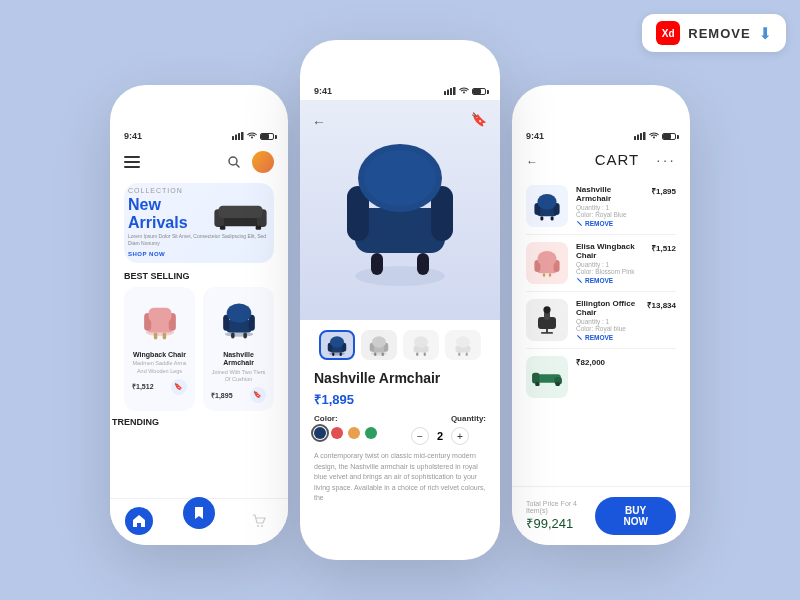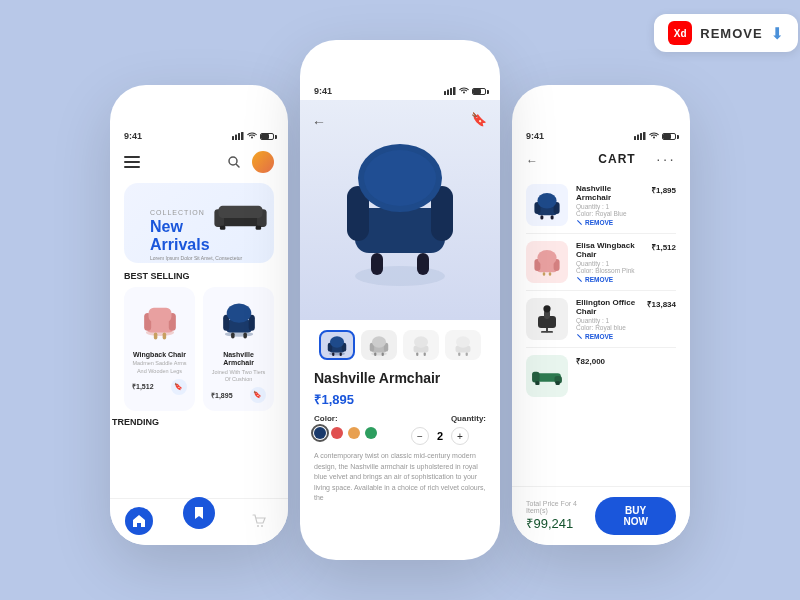--- a/index.html
+++ b/index.html
@@ -21,21 +21,21 @@
       align-items: center;
       justify-content: center;
       gap: 12px;
       padding: 30px 20px;
     }
 
     
     .freebie-badge {
       position: absolute;
       top: 14px;
-      right: 2px;
+      right: 14px;
       background: white;
       border-radius: 12px;
       padding: 7px 14px;
       display: flex;
       align-items: center;
       gap: 8px;
       box-shadow: 0 2px 10px rgba(0,0,0,0.1);
     }
     .xd-icon {
       width: 24px;
@@ -106,21 +106,21 @@
     .nav-bar { display: flex; justify-content: space-between; align-items: center; padding: 6px 14px; }
     .hamburger { display: flex; flex-direction: column; gap: 3px; cursor: pointer; }
     .hamburger span { width: 16px; height: 2px; background: #333; border-radius: 1px; }
     .nav-icons { display: flex; gap: 8px; align-items: center; }
     .search-btn { width: 20px; height: 20px; display: flex; align-items: center; justify-content: center; font-size: 12px; color: #555; cursor: pointer; }
     .avatar { width: 22px; height: 22px; border-radius: 50%; background: linear-gradient(135deg, #f5a623, #e8714a); }
 
     .hero-card {
       background: linear-gradient(135deg, #f0f4ff, #e8f0ff);
       border-radius: 14px;
-      padding: 26px;
+      padding: 4px;
       margin: 4px 14px;
       position: relative;
       overflow: hidden;
       height: 80px;
     }
     .hero-label { font-size: 7px; color: #999; text-transform: uppercase; letter-spacing: 1px; }
     .hero-title { font-size: 16px; font-weight: 800; color: #1a56db; line-height: 1.1; margin-top: 2px; }
     .hero-subtitle { font-size: 5px; color: #888; margin-top: 2px; line-height: 1.4; }
     .shop-now { font-size: 6px; color: #1a56db; font-weight: 700; margin-top: 4px; text-transform: uppercase; letter-spacing: 0.5px; }
     .hero-sofa {
@@ -203,21 +203,21 @@
       cursor: pointer;
       display: flex;
       align-items: center;
       justify-content: center;
       gap: 6px;
     }
 
     
     .cart-header { display: flex; justify-content: space-between; align-items: center; padding: 6px 14px; }
     .cart-back { font-size: 12px; color: #555; cursor: pointer; }
-    .cart-title { font-size: 12px; font-weight: 700; color: #222; letter-spacing: 1px; padding-left: 40px; }
+    .cart-title { font-size: 15px; font-weight: 400; color: #222; letter-spacing: 1px; padding-left: 40px; }
     .cart-dots { font-size: 14px; color: #555; cursor: pointer; letter-spacing: 2px; }
 
     .cart-items { padding: 4px 14px; overflow: hidden; }
     .cart-item { display: flex; align-items: flex-start; gap: 8px; padding: 7px 0; border-bottom: 1px solid #f0f0f0; }
     .cart-img { width: 42px; height: 42px; border-radius: 8px; background: #f0f4ff; display: flex; align-items: center; justify-content: center; flex-shrink: 0; }
     .cart-info { flex: 1; }
     .cart-item-name { font-size: 8px; font-weight: 700; color: #222; }
     .cart-item-qty { font-size: 6.5px; color: #aaa; margin-top: 1px; }
     .cart-item-color { font-size: 6.5px; color: #aaa; }
     .cart-remove { font-size: 6.5px; color: #1a56db; font-weight: 600; margin-top: 2px; cursor: pointer; display: flex; align-items: center; gap: 2px; }

